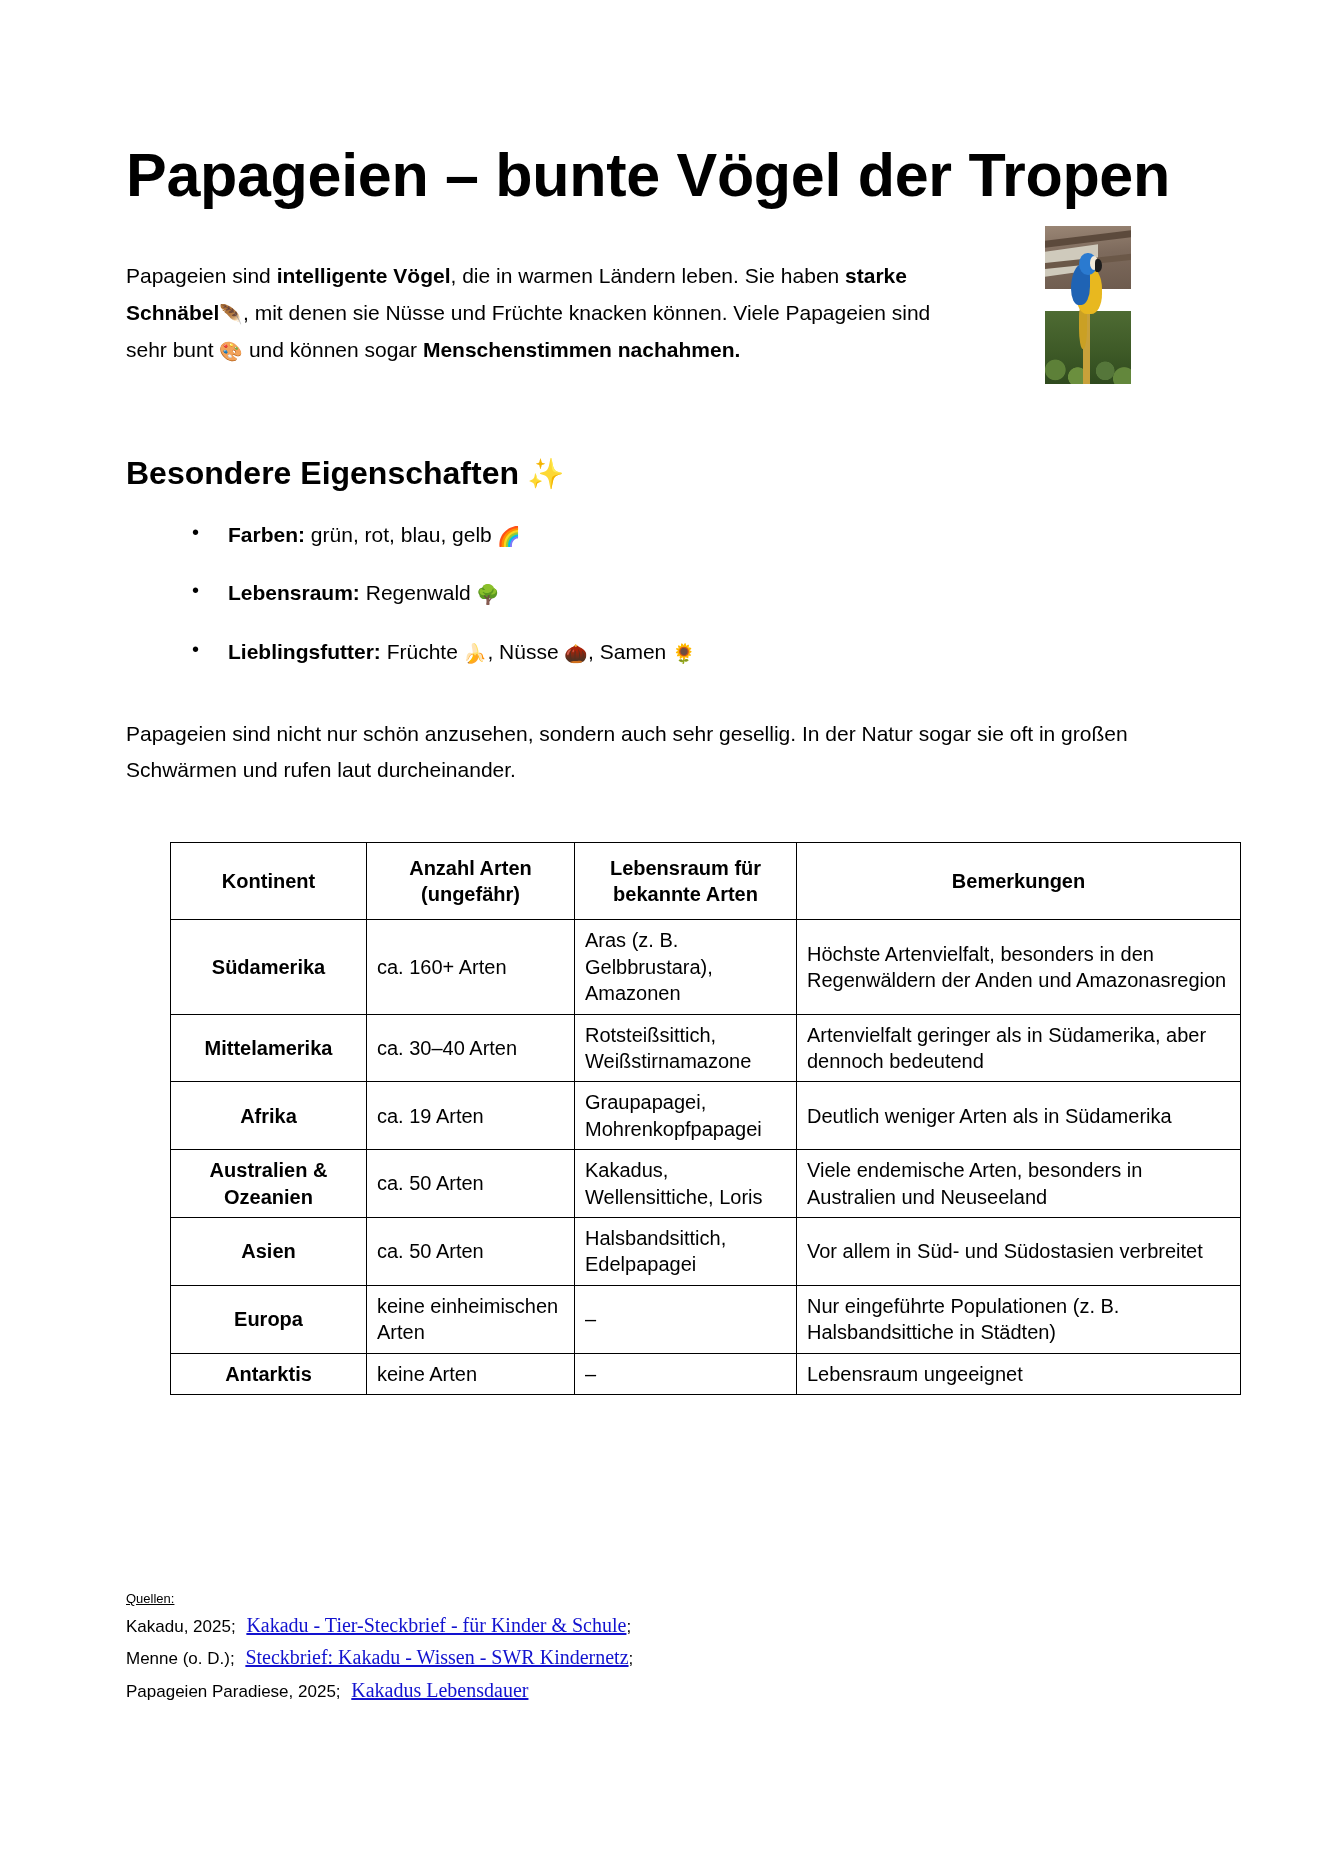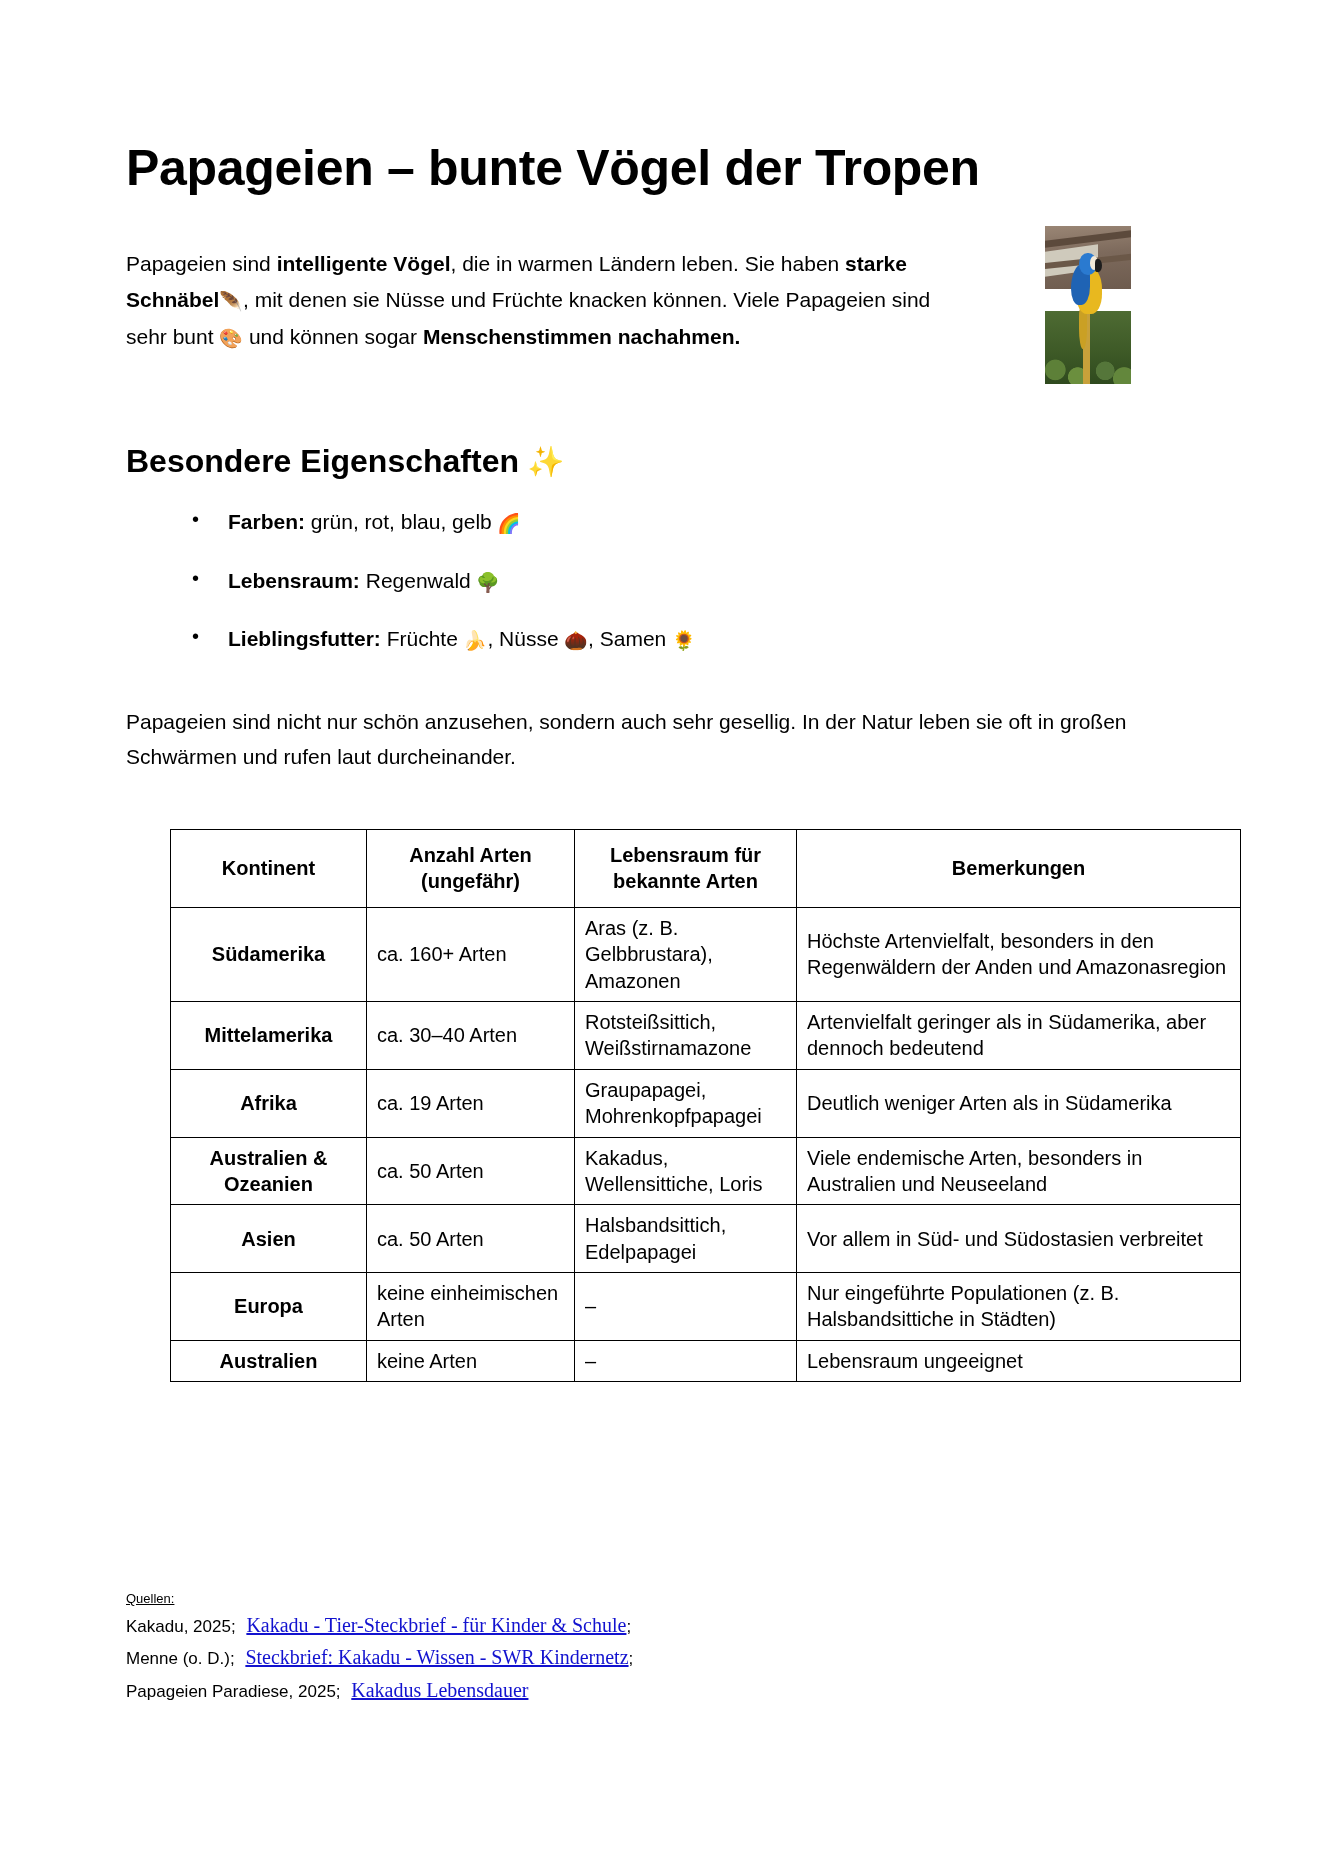--- a/index.html
+++ b/index.html
@@ -20,21 +20,21 @@
     height: 1870px;
     background: #ffffff;
     box-sizing: border-box;
     padding: 0 126px;
   }
 
   
   .doc-title {
     margin: 0;
     padding-top: 140px;
-    font-size: 50px;
+    font-size: 61px;
     font-weight: bold;
     letter-spacing: -0.3px;
     line-height: 1.15;
   }
 
   
   .hero-photo {
     position: absolute;
     left: 1045px;
     top: 226px;
@@ -259,21 +259,21 @@
     </li>
     <li>
       <b>Lebensraum:</b><span> Regenwald </span><span class="emoji">🌳</span>
     </li>
     <li>
       <b>Lieblingsfutter:</b><span> Früchte </span><span class="emoji">🍌</span><span>, Nüsse </span><span class="emoji">🌰</span><span>, Samen </span><span class="emoji">🌻</span>
     </li>
   </ul>
 
   <p class="post-para">
-    <span>Papageien sind nicht nur schön anzusehen, sondern auch sehr </span><b>gesellig</b><span>. In der Natur leben sie oft in </span><b>großen Schwärmen</b><span> und rufen laut durcheinander.</span>
+    <span>Papageien sind nicht nur schön anzusehen, sondern auch sehr </span><b>gesellig</b><span>. In der Natur sogar sie oft in </span><b>großen Schwärmen</b><span> und rufen laut durcheinander.</span>
   </p>
 
   <table class="species-table">
     <colgroup>
       <col class="col-continent">
       <col class="col-count">
       <col class="col-examples">
       <col class="col-remarks">
     </colgroup>
     <thead>
@@ -325,21 +325,21 @@
         <td>Halsbandsittich, Edelpapagei</td>
         <td>Vor allem in Süd- und Südostasien verbreitet</td>
       </tr>
       <tr>
         <td class="continent">Europa</td>
         <td>keine einheimischen Arten</td>
         <td>–</td>
         <td>Nur eingeführte Populationen (z. B. Halsbandsittiche in Städten)</td>
       </tr>
       <tr>
-        <td class="continent">Australien</td>
+        <td class="continent">Antarktis</td>
         <td>keine Arten</td>
         <td>–</td>
         <td>Lebensraum ungeeignet</td>
       </tr>
     </tbody>
   </table>
 
   <div class="sources">
     <div class="label">Quellen:</div>
     <div class="line">

